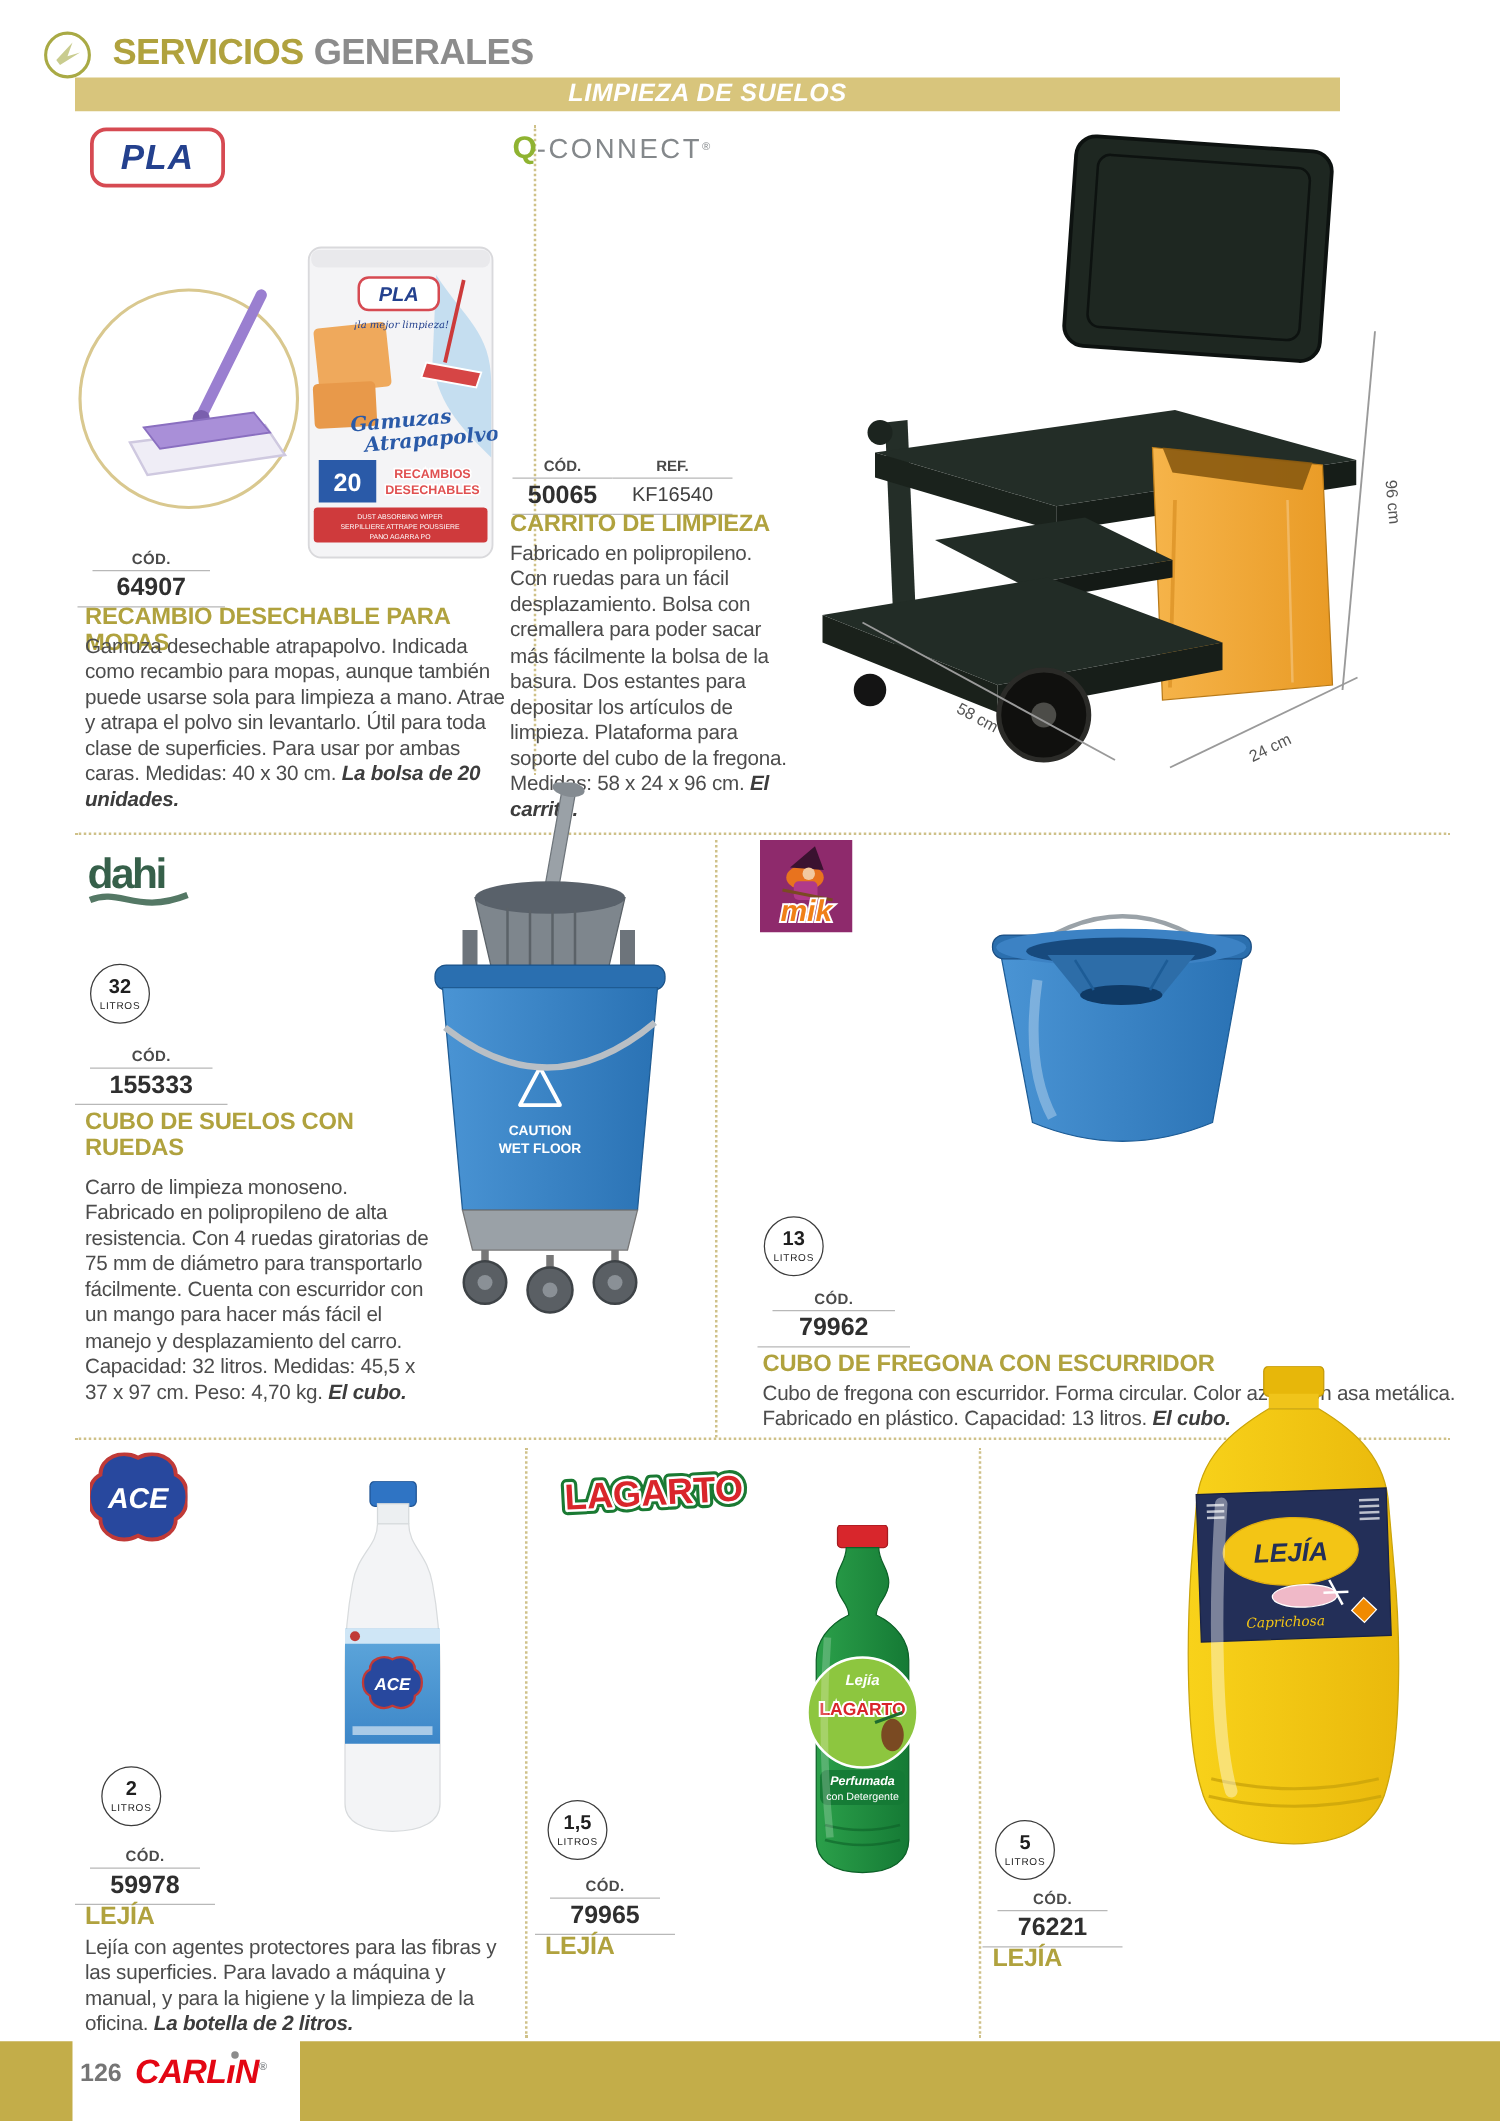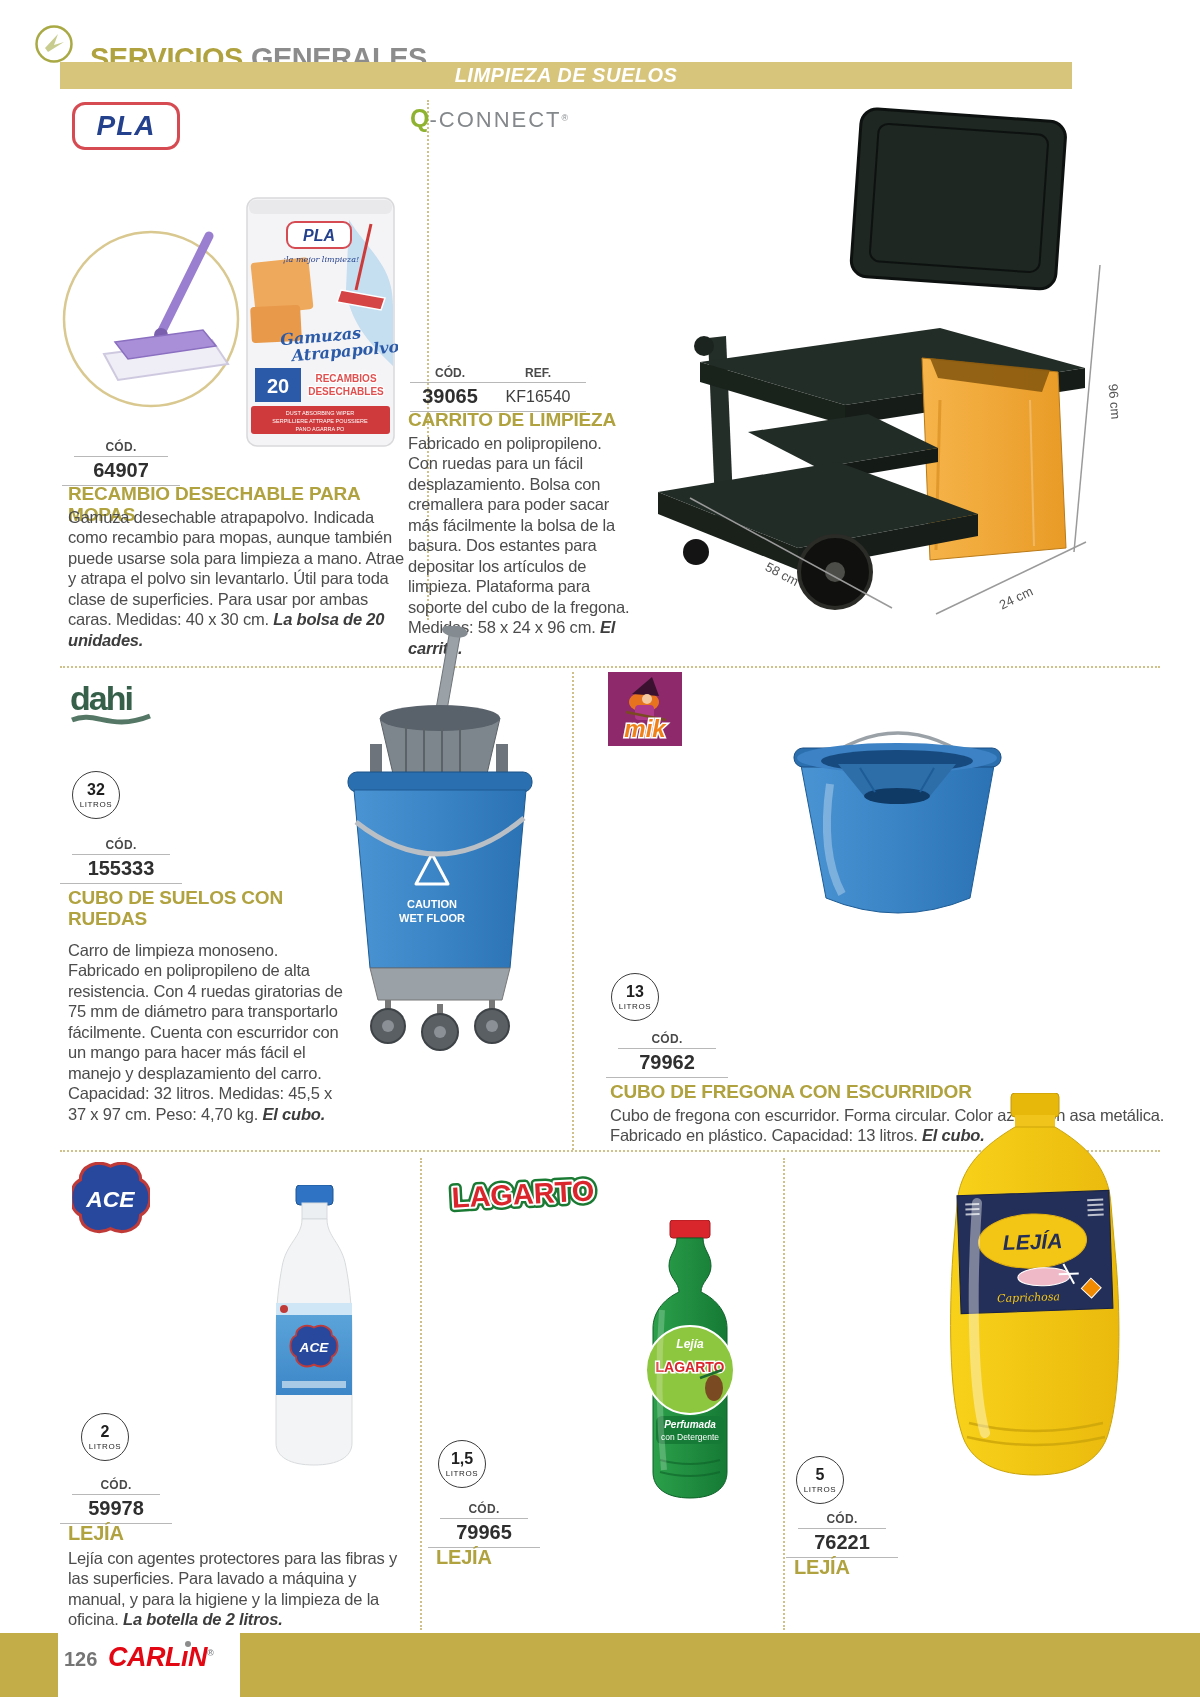--- a/index.html
+++ b/index.html
@@ -54,21 +54,21 @@
 <body>
 
 <div class="page">
 
   <div class="abs" style="left:34px;top:24px;width:40px;height:40px;">
     <svg width="40" height="40" viewBox="0 0 40 40">
       <circle cx="20" cy="20" r="17.5" fill="#fff" stroke="#a9aa45" stroke-width="2.5"></circle>
       <path d="M11,24 L24,10 L20,21 L30,18 L14,28 Z" fill="#c9cc8f"></path>
     </svg>
   </div>
-  <div class="abs h1" style="left:90px;top:26px;margin-top:16px;">
+  <div class="abs h1" style="left:90px;top:26px;">
     <span class="t1">SERVICIOS</span><span class="t2">GENERALES</span>
   </div>
   <div class="abs banner" style="left:60px;top:62px;width:1012px;height:27px;">LIMPIEZA DE SUELOS</div>
 
   <div class="abs pla-logo" style="left:72px;top:102px;">
     <span>PLA</span>
   </div>
 
   <div class="abs" style="left:60px;top:228px;">
     <svg width="182" height="182" viewBox="0 0 182 182">
@@ -122,21 +122,21 @@
 
   <div class="abs dv" style="left:427px;top:100px;height:520px;"></div>
 
   <div class="abs qconnect" style="left:410px;top:104px;">
     <span class="q">Q</span><span class="rest">-CONNECT</span><span class="reg">®</span>
   </div>
 
   <div class="abs codref" style="left:410px;top:366px;">
     <span class="lb">CÓD.</span>
     <span class="lb">REF.</span>
-    <span class="vbig">39065</span>
+    <span class="vbig">50065</span>
     <span class="vref">KF16540</span>
   </div>
   <div class="abs ptitle" style="left:408px;top:410px;width:240px;">CARRITO DE LIMPIEZA</div>
   <div class="abs desc" style="left:408px;top:433px;width:226px;">
     <span>Fabricado en polipropileno. Con ruedas para un fácil desplazamiento. Bolsa con cremallera para poder sacar más fácilmente la bolsa de la basura. Dos estantes para depositar los artículos de limpieza. Plataforma para soporte del cubo de la fregona. Medidas: 58 x 24 x 96 cm. </span><span class="bi">El carrito.</span>
   </div>
 
   <div class="abs" style="left:630px;top:100px;">
     <svg width="500" height="522" viewBox="0 0 500 522">
       <defs>

